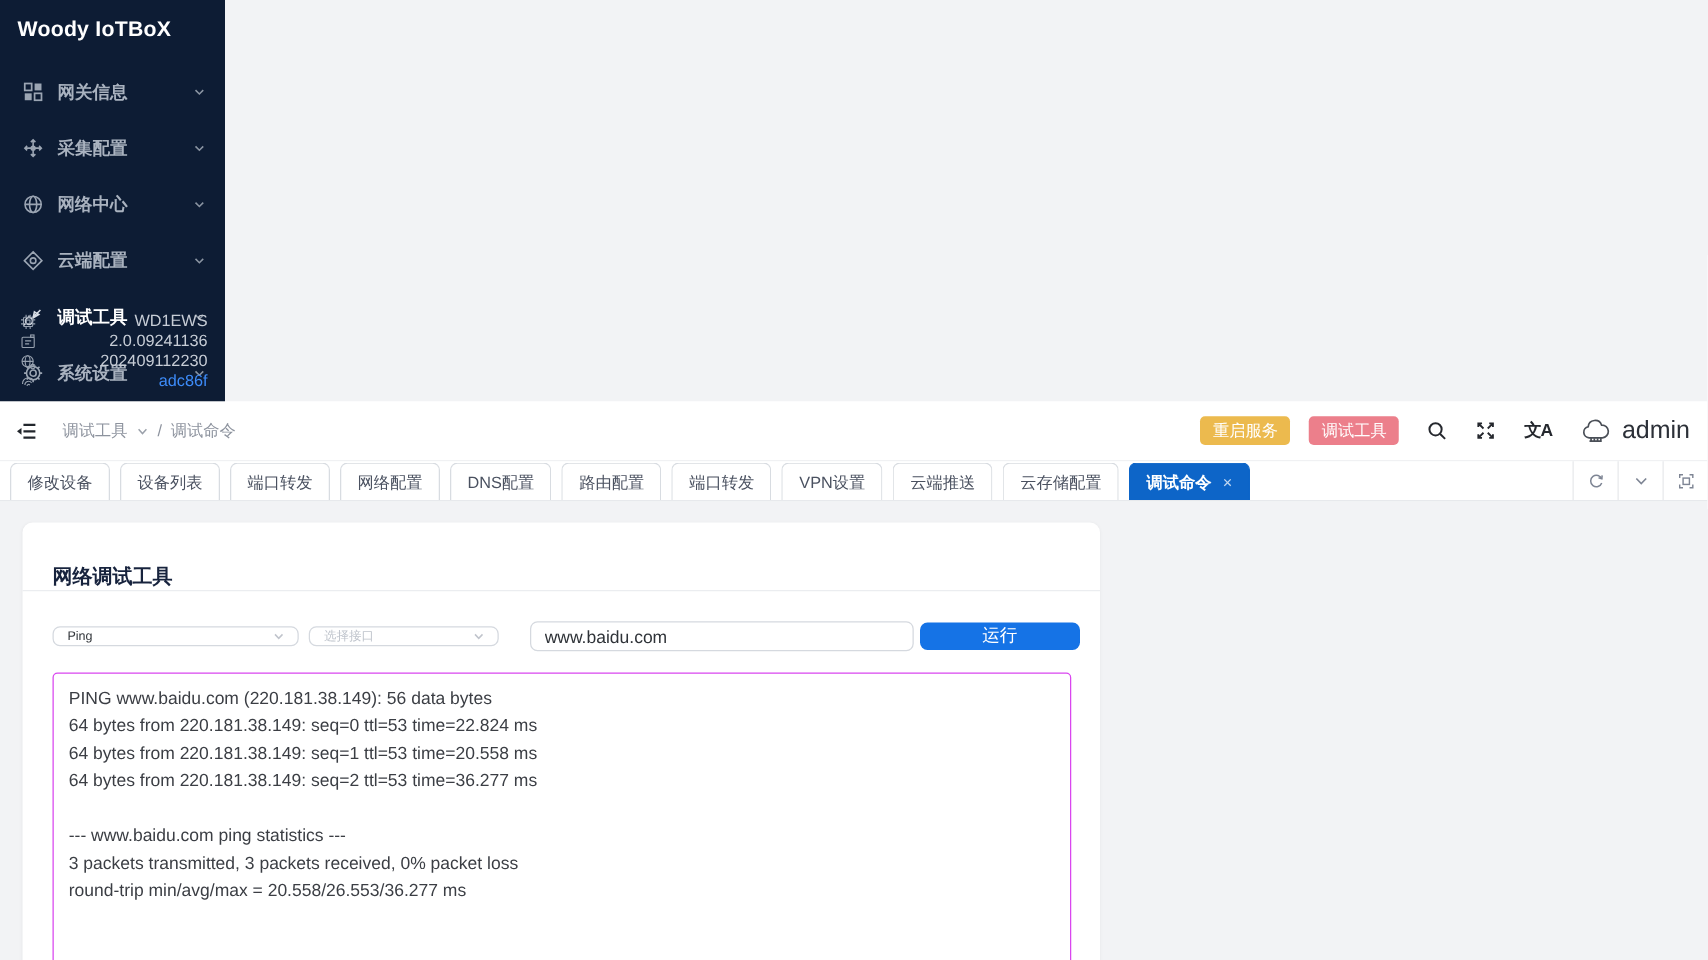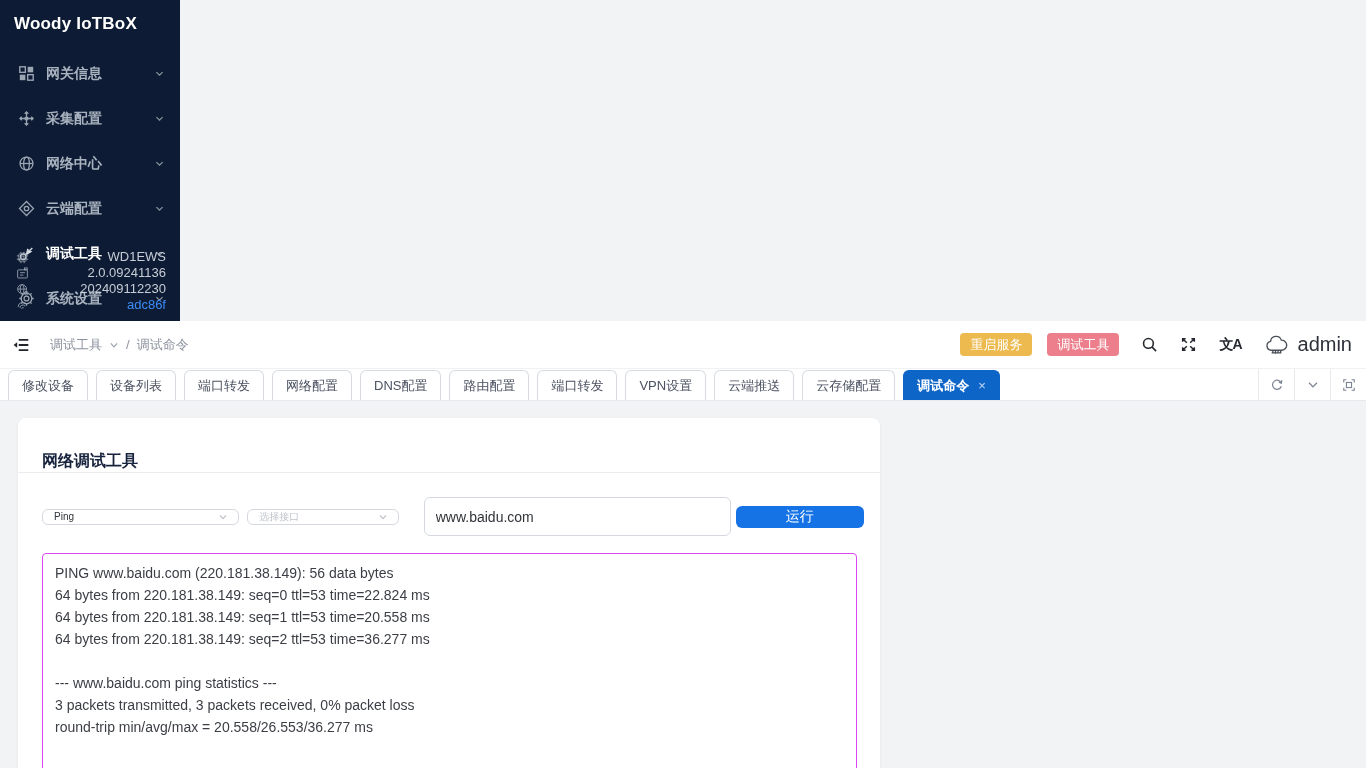--- a/index.html
+++ b/index.html
@@ -64,21 +64,21 @@
   .card-b { padding:24px 16px 24px 24px; }
 
   .form-row { display:flex; align-items:center; margin-bottom:17px; }
   .sel { height:16px; border:1px solid #d5d9df; border-radius:6px; background:#fff; display:flex; align-items:center; padding:0 9px 0 11px; font-size:10px; cursor:pointer; }
   .sel-val { color:#2f3338; }
   .sel-ph { color:#bfc4cc; }
   .sel-chev { margin-left:auto; width:12px; height:12px; color:#c0c4cc; }
   .sel-chev svg { width:100%; height:100%; display:block; }
   .sel1 { width:198px; margin-right:8px; }
   .sel2 { width:152px; margin-right:25px;gap:48px; }
-  .tinput { width:308px; height:39px; border:1px solid #d5d9df; border-radius:6px; padding:0 11px; font-size:14px; color:#2f3338; margin-right:5px; outline:none; font-family:inherit; background:#fff; }
+  .tinput { width:308px; height:24px; border:1px solid #d5d9df; border-radius:6px; padding:0 11px; font-size:14px; color:#2f3338; margin-right:5px; outline:none; font-family:inherit; background:#fff; }
   .run-btn { width:129px; height:22px; border:none; border-radius:6px; background:#1573e6; color:#fff; font-size:14px; cursor:pointer; font-family:inherit; }
 
   .outwrap { position:relative; width:815px; }
   .output { display:block; width:815px; height:338px; border:1px solid #d946ef; border-radius:4px; padding:8px 12px; font-family:"Liberation Sans","DejaVu Sans",sans-serif; font-size:14px; line-height:22px; color:#3b3e44; resize:none; outline:none; background:#fff; overflow:hidden; }
   .grip { position:absolute; right:3px; bottom:4px; width:11px; height:11px; color:#6b7077; }
   .grip svg { width:100%; height:100%; display:block; }
 </style>
 </head>
 <body>
 

